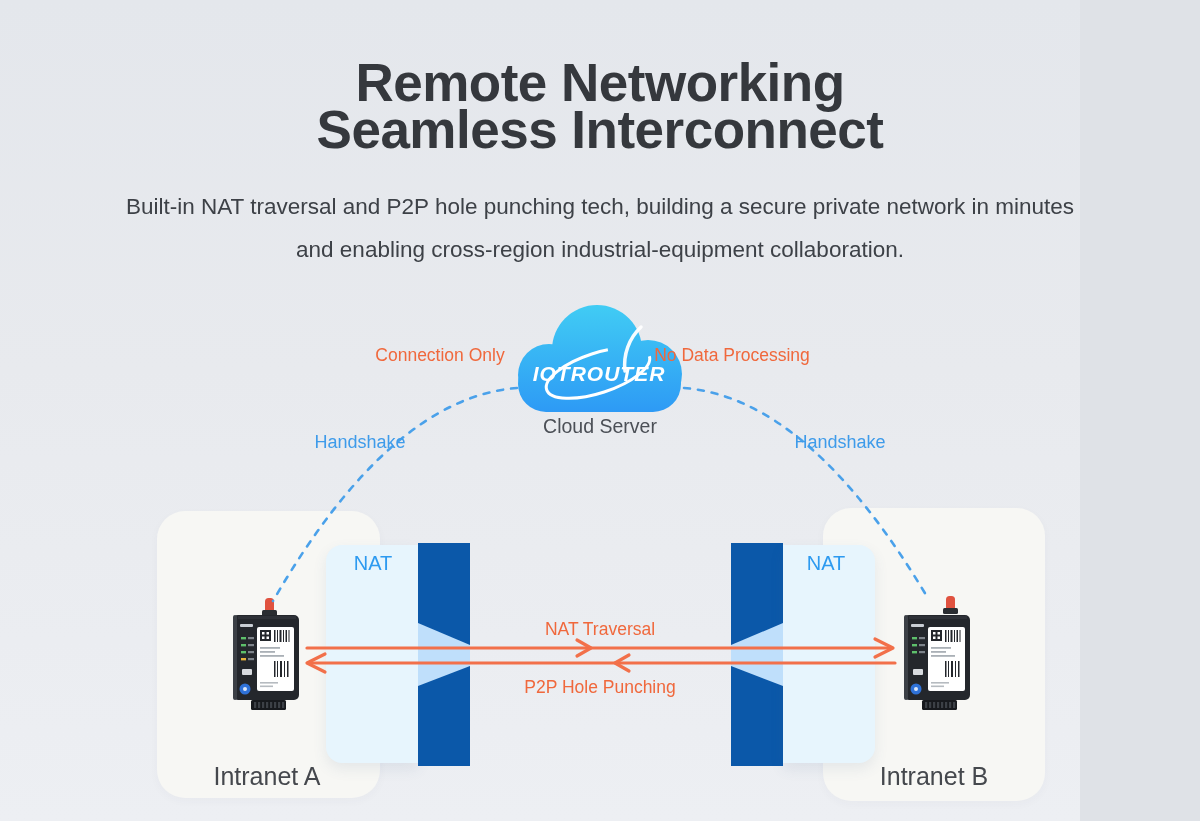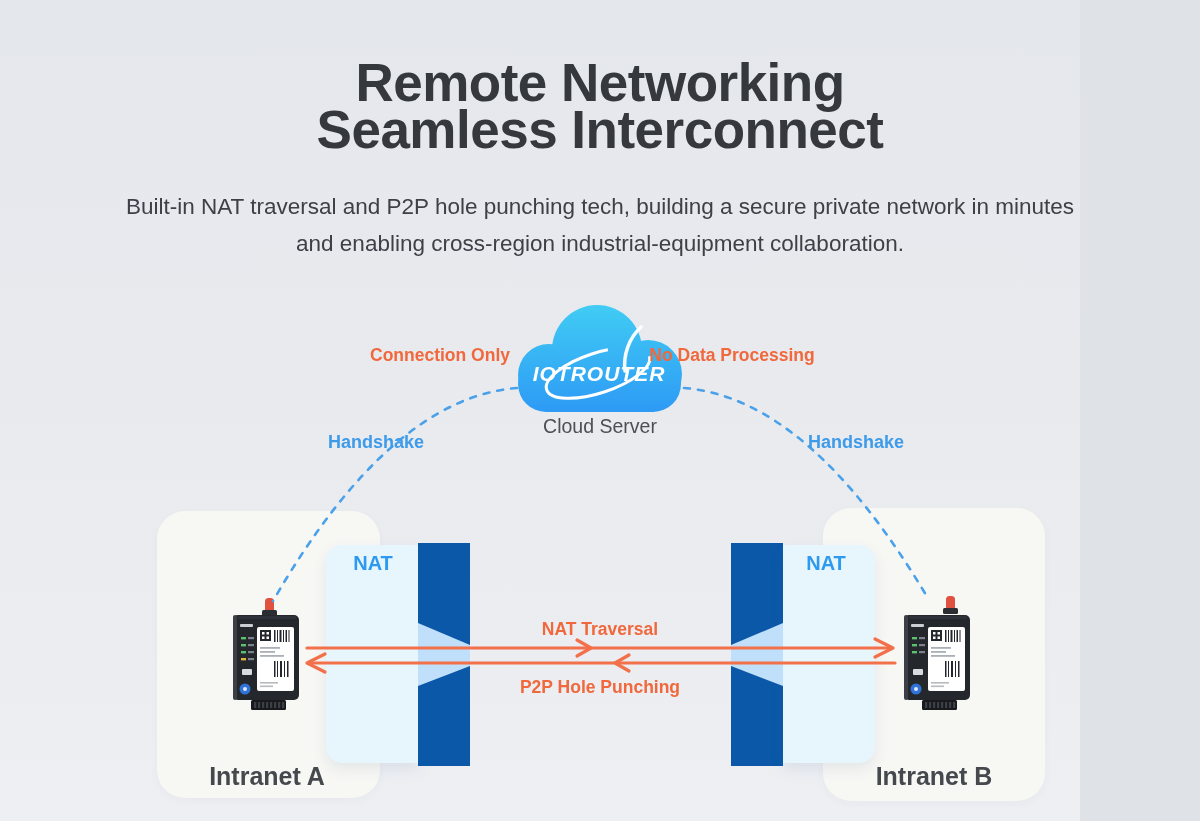--- a/index.html
+++ b/index.html
@@ -21,40 +21,40 @@
   }
 
   .zone-card { background:#f7f7f4; border-radius:28px; box-shadow:0 3px 10px rgba(60,70,90,0.03); }
   .nat-panel { background:#e7f5fd; top:545px; height:218px; width:92px; box-shadow:0 6px 14px rgba(70,100,140,0.10); }
   .nat-panel.left  { left:326px; border-radius:16px 0 0 16px; }
   .nat-panel.right { left:783px; border-radius:0 16px 16px 0; }
   .nat-bar { background:#0b58a9; top:543px; height:223px; width:52px; }
   .nat-bar.left  { left:418px; }
   .nat-bar.right { left:731px; }
 
-  .lbl { font-weight:bold; }
+  .lbl { font-weight:normal; }
   .lbl.orange { color:#f0683c; font-size:17.5px; }
-  .lbl.blue   { color:#3e9bea; font-size:18px;margin-left:16px; }
+  .lbl.blue   { color:#3e9bea; font-size:18px; }
   .lbl.natxt  { color:#2d9af0; font-size:20px; }
   .lbl.zone   { color:#45484d; font-size:25px;margin-top:12px; }
   .cloud-caption { color:#4b4f56; font-size:19.5px; }
 
   svg { display:block; }
   .overlay { left:0; top:0; pointer-events:none; }
   .svg-text { font-family:"Liberation Sans", sans-serif; }
 </style>
 </head>
 <body>
 
 <div class="stage">
 
   <div class="abs title-line" style="top:54px;">Remote Networking</div>
   <div class="abs title-line" style="top:101px;">Seamless Interconnect</div>
   <div class="abs subtitle-line" style="top:190px;">Built-in NAT traversal and P2P hole punching tech, building a secure private network in minutes</div>
-  <div class="abs subtitle-line" style="top:227px;">and enabling cross-region industrial-equipment collaboration.</div>
+  <div class="abs subtitle-line" style="top:233px;">and enabling cross-region industrial-equipment collaboration.</div>
 
   <div class="abs zone-card" style="left:157px; top:511px; width:223px; height:287px;"></div>
   <div class="abs zone-card" style="left:823px; top:508px; width:222px; height:293px;"></div>
 
   <div class="abs nat-panel left"></div>
   <div class="abs nat-bar  left"></div>
   <div class="abs nat-bar  right"></div>
   <div class="abs nat-panel right"></div>
 
   <div class="abs ctr lbl natxt" style="left:373px; top:552px;">NAT</div>

